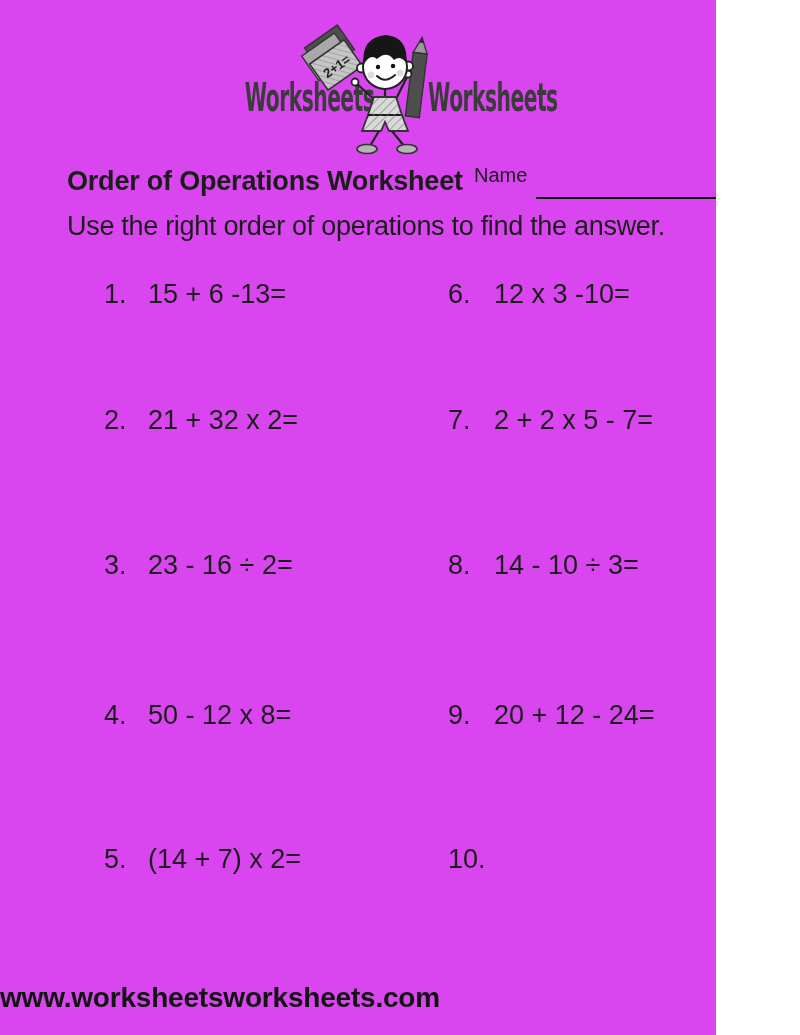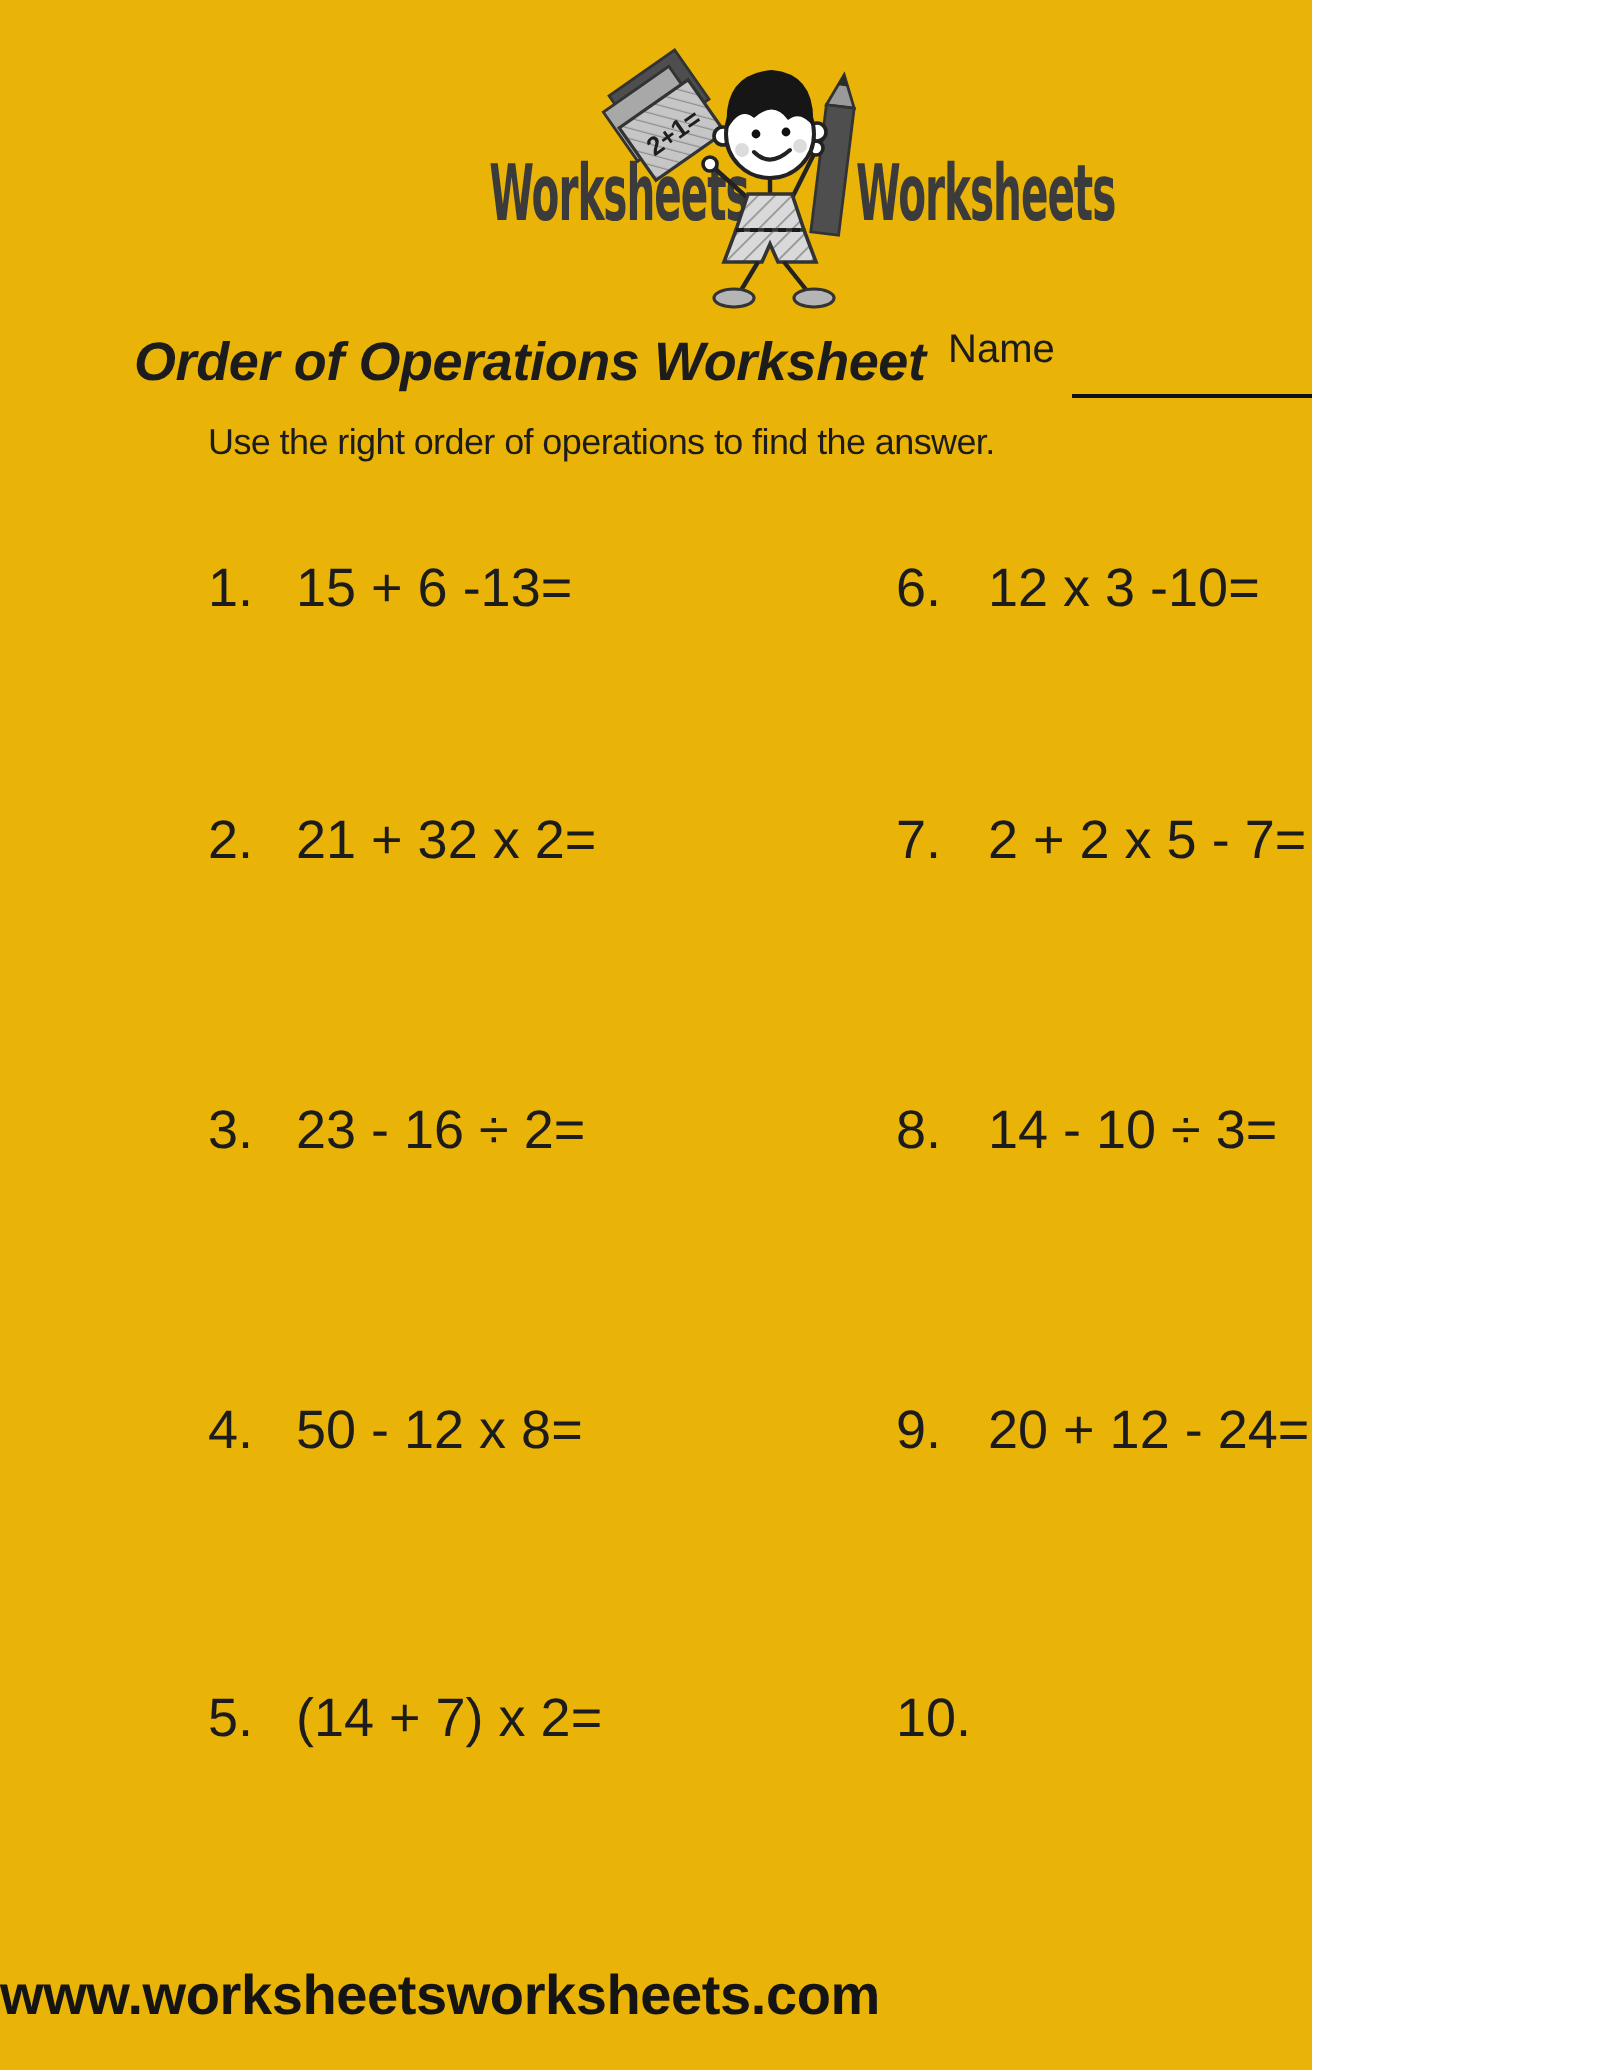--- a/index.html
+++ b/index.html
@@ -1,43 +1,42 @@
 <!DOCTYPE html>
 <html><head>
 <meta charset="utf-8">
 <style>
   html,body{margin:0;padding:0;background:#fff;}
   .page{
-    position:relative;width:656px;height:1035px;background:#eab308;
+    position:relative;width:716px;height:1035px;background:#d946ef;
     font-family:"Liberation Sans", sans-serif;color:#1c1c1c;overflow:hidden;
   }
   
   .logo{position:absolute;top:15px;left:0;width:800px;height:145px;}
   .logo-word{
     position:absolute;top:60px;
     font-family:"DejaVu Sans", sans-serif;font-weight:bold;
     font-size:39px;color:#3b3b3b;letter-spacing:-1px;white-space:nowrap;
   }
   .logo-word.left{right:426px;transform:scale(.52,1);transform-origin:100% 50%;}
   .logo-word.right{left:428px;transform:scale(.52,1);transform-origin:0 50%;}
   .mascot{position:absolute;left:300px;top:0;width:185px;height:140px;}
   
   .title{
     position:absolute;left:67px;top:166px;font-size:27px;font-weight:600;
-    letter-spacing:-0.2px;white-space:nowrap;font-style:italic;
+    letter-spacing:-0.2px;white-space:nowrap;
   }
   .name-label{position:absolute;left:474px;top:164px;font-size:20px;}
   .name-line{
     position:absolute;left:536px;top:168px;width:231px;height:29px;
     border-bottom:2px solid #111;cursor:text;
   }
   .instructions{
-    position:absolute;left:67px;top:211px;font-size:18px;letter-spacing:-0.3px;
+    position:absolute;left:67px;top:211px;font-size:27px;letter-spacing:-0.3px;
     white-space:nowrap;
-    margin-left:37px;
   }
   
   .prob{
     position:absolute;display:flex;align-items:baseline;
     font-size:27px;line-height:34px;white-space:nowrap;
   }
   .prob .num{display:inline-block;width:44px;flex:0 0 auto;}
   .col-left{left:104px;}
   .col-right{left:448px;}
   .col-right .num{width:46px;}

